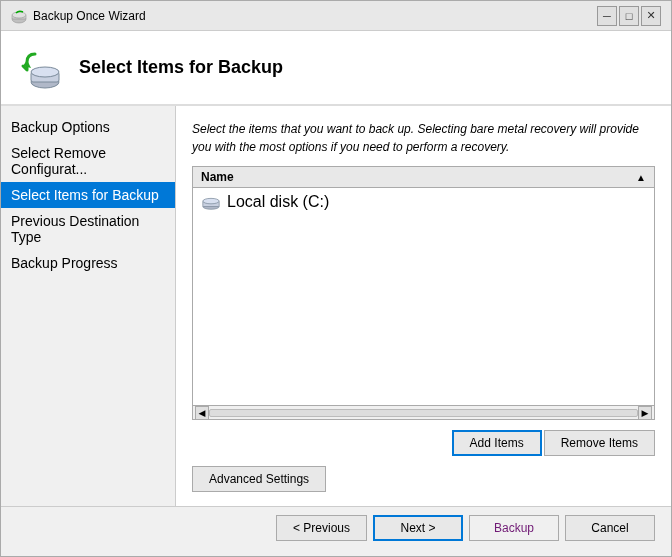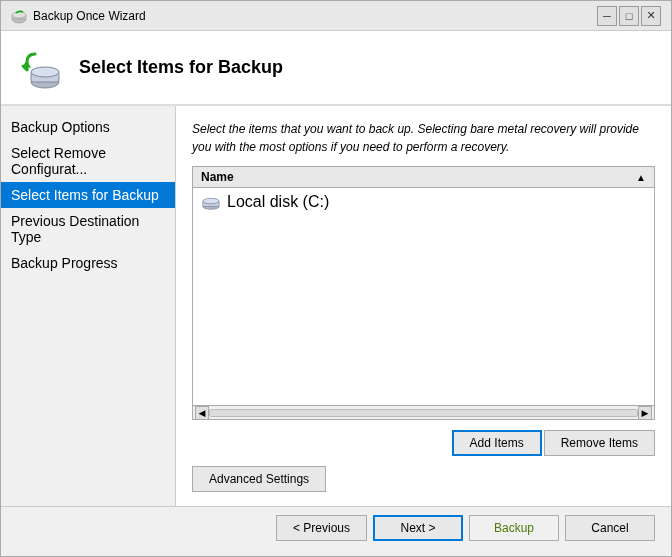--- a/index.html
+++ b/index.html
@@ -200,21 +200,21 @@
       background: #e8e8e8;
       cursor: pointer;
       min-width: 90px;
       height: 26px;
     }
     .btn-primary {
       border: 2px solid #0078d7;
     }
     .btn:disabled {
       background: #f0f0f0;
-      color: #4d7c0f;
+      color: #701a75;
       cursor: default;
     }
 
     .advanced-row {
       display: flex;
       justify-content: flex-start;
     }
 
     .footer {
       background: #f0f0f0;

